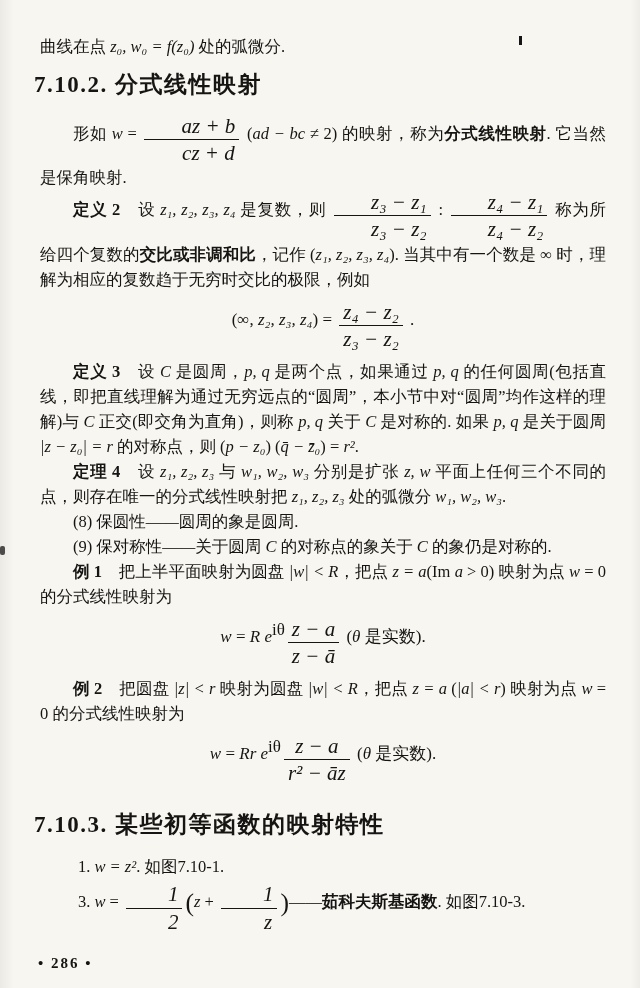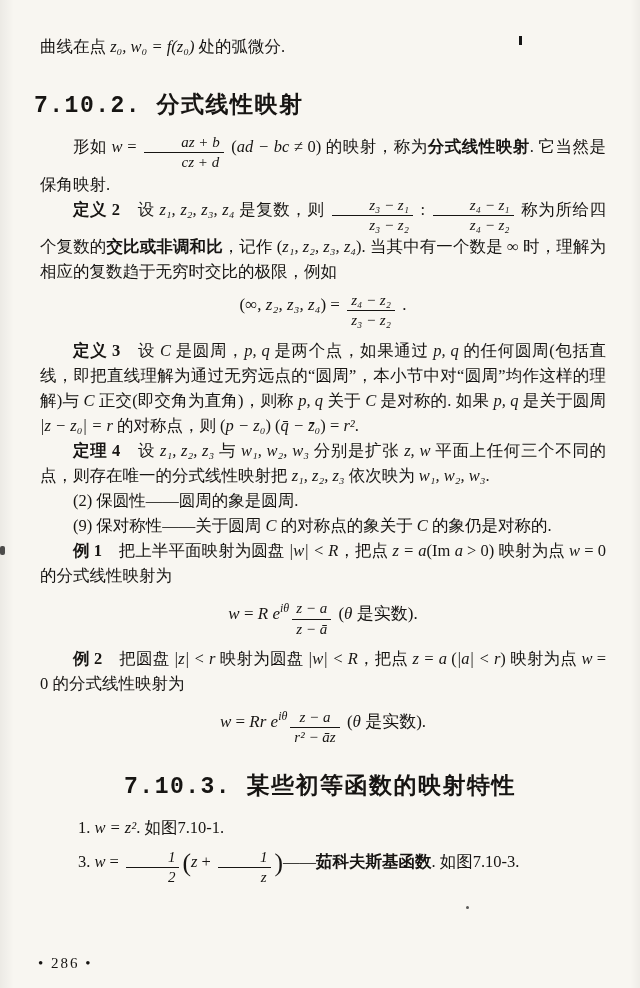--- a/index.html
+++ b/index.html
@@ -19,45 +19,45 @@
   .content { padding:34px 34px 0 40px; }
 
   p.body {
     margin:0; font-size:16.5px; line-height:25px;
     text-align:justify; text-justify:inter-character;
   }
   .ind { text-indent:2em; }
   .sp-above { margin-top:5px; }
 
   h2.sec {
-    margin:30px 0 14px -6px; font-size:23px; font-weight:bold;
+    margin:10px 0 14px -6px; font-size:23px; font-weight:bold;
     letter-spacing:1.5px;
-    font-family:Liberation Mono, monospace;
+    font-family:Liberation Serif, serif;
   }
-  h2.sec3 { margin-top:24px;text-align:center; }
+  h2.sec3 { margin-top:24px; }
 
   .r-b { font-weight:bold; }
   .r-i { font-style:italic; font-family:"Liberation Serif","DejaVu Serif",serif;text-align:right; }
-  .r-sup { font-style:italic; font-size:12px; vertical-align:7px; }
+  .r-sup { font-size:17px; vertical-align:7px; }
   .r-bigp { font-size:1.55em; line-height:0; vertical-align:-0.14em; }
 
   .frac {
     display:inline-block; vertical-align:-1.0em; text-align:center;
-    font-style:italic; font-size:15px; line-height:1.15; margin:0 3px;
+    font-style:italic; font-size:21px; line-height:1.15; margin:0 3px;
   }
   .frac .num { display:block; border-bottom:1.4px solid #171513; padding:0 4px 1px; }
   .frac .den { display:block; padding:1px 4px 0; }
 
   .formula { margin:8px 0 8px; text-align:center; font-size:17px; line-height:25px; }
 
-  .numlist p.body { margin:9px 0; text-indent:2.3em; }
+  .numlist p.body { margin:3px 0; text-indent:2.3em; }
 
   .footer {
     position:absolute; left:38px; bottom:16px;
-    font-size:15px; font-weight:normal; letter-spacing:2px;
+    font-size:15px; font-weight:bold; letter-spacing:2px;
   }
 
   .artifact { position:absolute; background:#151515; }
   .tick  { left:519px; top:36px;  width:3px; height:9px; }
   .speck1{ left:0px;   top:546px; width:5px; height:9px; opacity:.75; border-radius:2px; }
   .speck2{ left:466px; top:906px; width:3px; height:3px; opacity:.7; border-radius:50%; }
 </style>
 </head>
 <body>
 
@@ -65,32 +65,32 @@
   <div class="artifact tick"></div>
   <div class="artifact speck1"></div>
   <div class="artifact speck2"></div>
 
   <div class="content">
 
     <p class="body"><span>曲线在点 </span><span class="r-i">z₀, w₀ = f(z₀)</span><span> 处的弧微分.</span></p>
 
     <h2 class="sec">7.10.2. 分式线性映射</h2>
 
-    <p class="body ind"><span>形如 </span><span class="r-i">w</span><span> = </span><span class="frac"><span class="num">az + b</span><span class="den">cz + d</span></span><span> (</span><span class="r-i">ad − bc</span><span> ≠ 0) 的映射，称为</span><span class="r-b">分式线性映射</span><span>. 它当然是保角映射.</span></p>
+    <p class="body ind"><span>形如 </span><span class="r-i">w</span><span> = </span><span class="frac"><span class="num">az + b</span><span class="den">cz + d</span></span><span> (</span><span class="r-i">ad − bc</span><span> ≠ 2) 的映射，称为</span><span class="r-b">分式线性映射</span><span>. 它当然是保角映射.</span></p>
 
     <p class="body ind sp-above"><span class="r-b">定义 2</span><span>　设 </span><span class="r-i">z₁, z₂, z₃, z₄</span><span> 是复数，则 </span><span class="frac"><span class="num">z₃ − z₁</span><span class="den">z₃ − z₂</span></span><span> : </span><span class="frac"><span class="num">z₄ − z₁</span><span class="den">z₄ − z₂</span></span><span> 称为所给四个复数的</span><span class="r-b">交比或非调和比</span><span>，记作 (</span><span class="r-i">z₁, z₂, z₃, z₄</span><span>). 当其中有一个数是 ∞ 时，理解为相应的复数趋于无穷时交比的极限，例如</span></p>
 
     <div class="formula"><span>(∞, </span><span class="r-i">z₂, z₃, z₄</span><span>) = </span><span class="frac"><span class="num">z₄ − z₂</span><span class="den">z₃ − z₂</span></span><span> .</span></div>
 
     <p class="body ind"><span class="r-b">定义 3</span><span>　设 </span><span class="r-i">C</span><span> 是圆周，</span><span class="r-i">p, q</span><span> 是两个点，如果通过 </span><span class="r-i">p, q</span><span> 的任何圆周(包括直线，即把直线理解为通过无穷远点的“圆周”，本小节中对“圆周”均作这样的理解)与 </span><span class="r-i">C</span><span> 正交(即交角为直角)，则称 </span><span class="r-i">p, q</span><span> 关于 </span><span class="r-i">C</span><span> 是对称的. 如果 </span><span class="r-i">p, q</span><span> 是关于圆周 </span><span class="r-i">|z − z₀| = r</span><span> 的对称点，则 (</span><span class="r-i">p − z₀</span><span>) (</span><span class="r-i">q̄ − z̄₀</span><span>) = </span><span class="r-i">r²</span><span>.</span></p>
 
-    <p class="body ind"><span class="r-b">定理 4</span><span>　设 </span><span class="r-i">z₁, z₂, z₃</span><span> 与 </span><span class="r-i">w₁, w₂, w₃</span><span> 分别是扩张 </span><span class="r-i">z, w</span><span> 平面上任何三个不同的点，则存在唯一的分式线性映射把 </span><span class="r-i">z₁, z₂, z₃</span><span> 依次映为 </span><span class="r-i">w₁, w₂, w₃</span><span>.</span></p>
+    <p class="body ind"><span class="r-b">定理 4</span><span>　设 </span><span class="r-i">z₁, z₂, z₃</span><span> 与 </span><span class="r-i">w₁, w₂, w₃</span><span> 分别是扩张 </span><span class="r-i">z, w</span><span> 平面上任何三个不同的点，则存在唯一的分式线性映射把 </span><span class="r-i">z₁, z₂, z₃</span><span> 处的弧微分 </span><span class="r-i">w₁, w₂, w₃</span><span>.</span></p>
 
 
-    <p class="body ind"><span>(2) 保圆性——圆周的象是圆周.</span></p>
+    <p class="body ind"><span>(8) 保圆性——圆周的象是圆周.</span></p>
     <p class="body ind"><span>(9) 保对称性——关于圆周 </span><span class="r-i">C</span><span> 的对称点的象关于 </span><span class="r-i">C</span><span> 的象仍是对称的.</span></p>
 
     <p class="body ind"><span class="r-b">例 1</span><span>　把上半平面映射为圆盘 </span><span class="r-i">|w| &lt; R</span><span>，把点 </span><span class="r-i">z = a</span><span>(Im </span><span class="r-i">a</span><span> &gt; 0) 映射为点 </span><span class="r-i">w</span><span> = 0 的分式线性映射为</span></p>
 
     <div class="formula"><span class="r-i">w</span><span> = </span><span class="r-i">R e</span><span class="r-sup">iθ</span><span class="frac"><span class="num">z − a</span><span class="den">z − ā</span></span><span> (</span><span class="r-i">θ</span><span> 是实数).</span></div>
 
     <p class="body ind"><span class="r-b">例 2</span><span>　把圆盘 </span><span class="r-i">|z| &lt; r</span><span> 映射为圆盘 </span><span class="r-i">|w| &lt; R</span><span>，把点 </span><span class="r-i">z = a</span><span> (</span><span class="r-i">|a| &lt; r</span><span>) 映射为点 </span><span class="r-i">w</span><span> = 0 的分式线性映射为</span></p>
 
     <div class="formula"><span class="r-i">w</span><span> = </span><span class="r-i">Rr e</span><span class="r-sup">iθ</span><span class="frac"><span class="num">z − a</span><span class="den">r² − āz</span></span><span> (</span><span class="r-i">θ</span><span> 是实数).</span></div>
 

